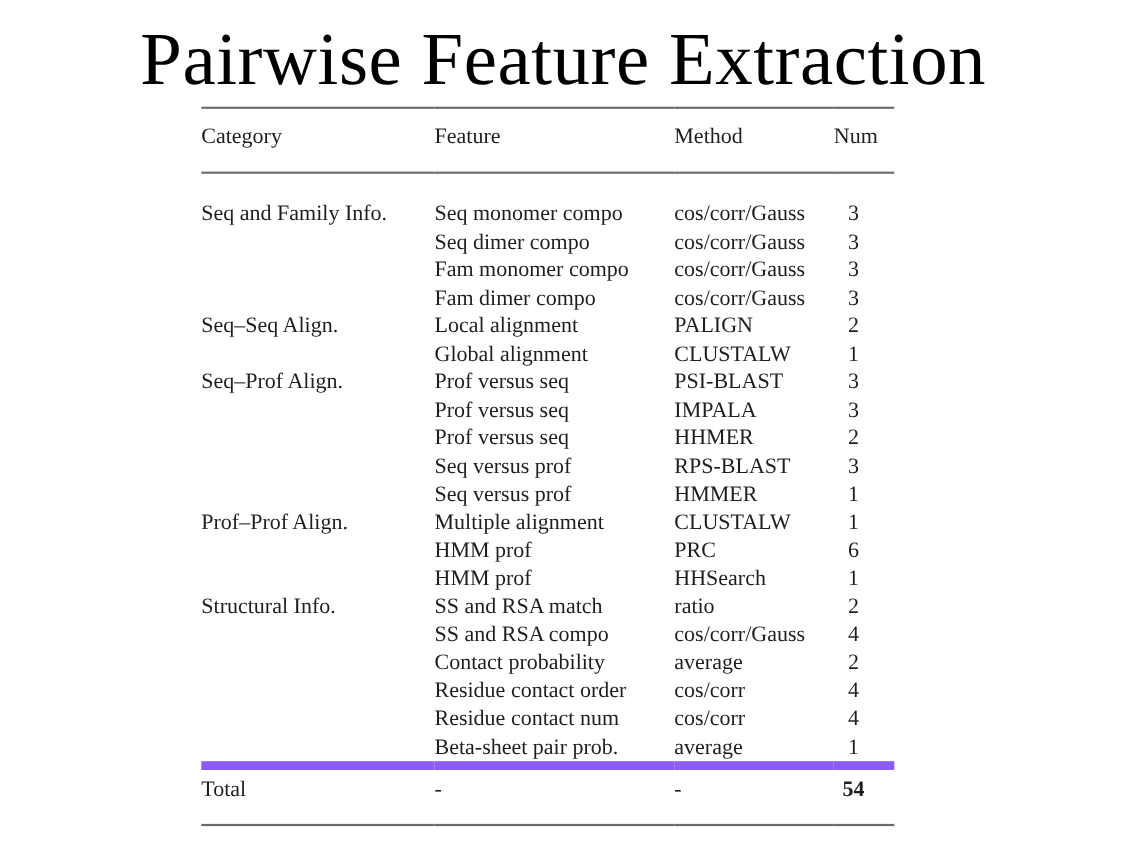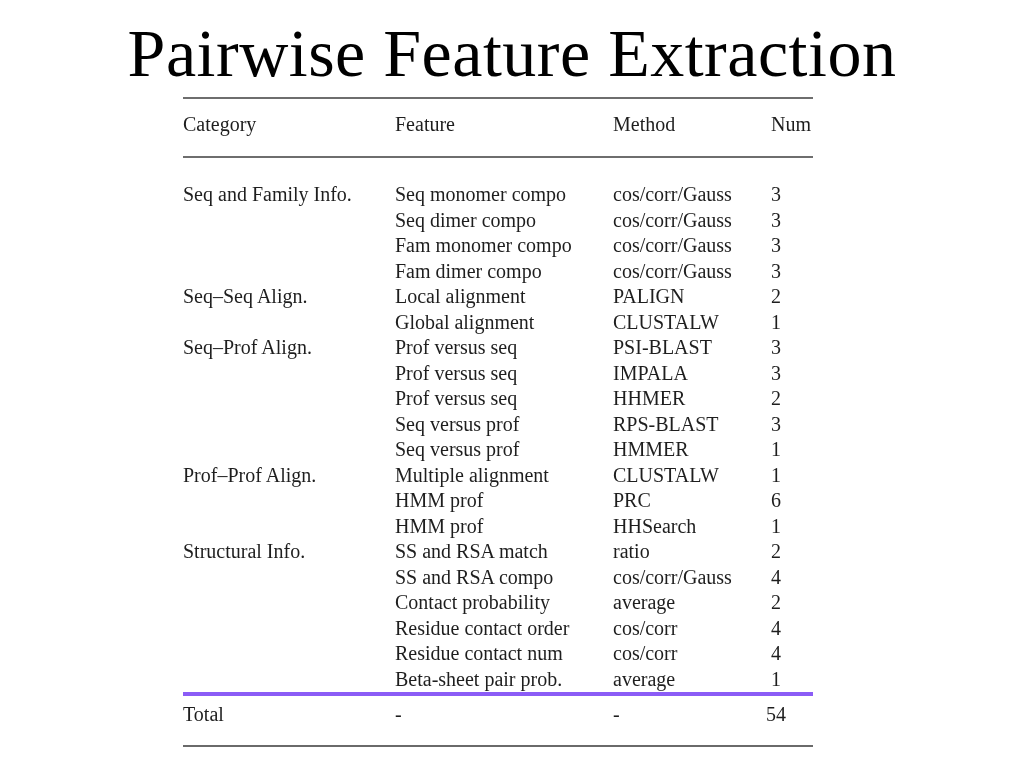--- a/index.html
+++ b/index.html
@@ -50,49 +50,49 @@
     border-top: 2px solid #6e6e6e;
     border-bottom: 2px solid #6e6e6e;
   }
   thead th {
     font-weight: 400;
     text-align: left;
     padding: 14px 0 20px 0;
     vertical-align: middle;
   }
   thead th.h-num {
-    text-align: right;
     padding-right: 2px;
   }
 
   tbody td {
     padding: 0;
     line-height: 25.5px;
     white-space: nowrap;
     overflow: hidden;
     vertical-align: baseline;
   }
   tbody tr:first-child td { padding-top: 24px; }
   td.col-num {
     text-align: left;
     padding-left: 13px;
   }
 
   tfoot tr {
-    border-top: 4px solid #8b5cf6;
+    border-top: 8px solid #8b5cf6;
     border-bottom: 2px solid #6a6a6a;
   }
   tfoot td {
     padding: 6px 0 18px 0;
     line-height: 25px;
     white-space: nowrap;
   }
   tfoot td.col-num {
     text-align: left;
     padding-left: 8px;
+    font-weight: bold;
   }
 </style>
 </head>
 <body>
 
 <h1 class="slide-title">Pairwise Feature Extraction</h1>
 
 <div class="table-wrap">
   <table class="feature-table">
     <colgroup>

